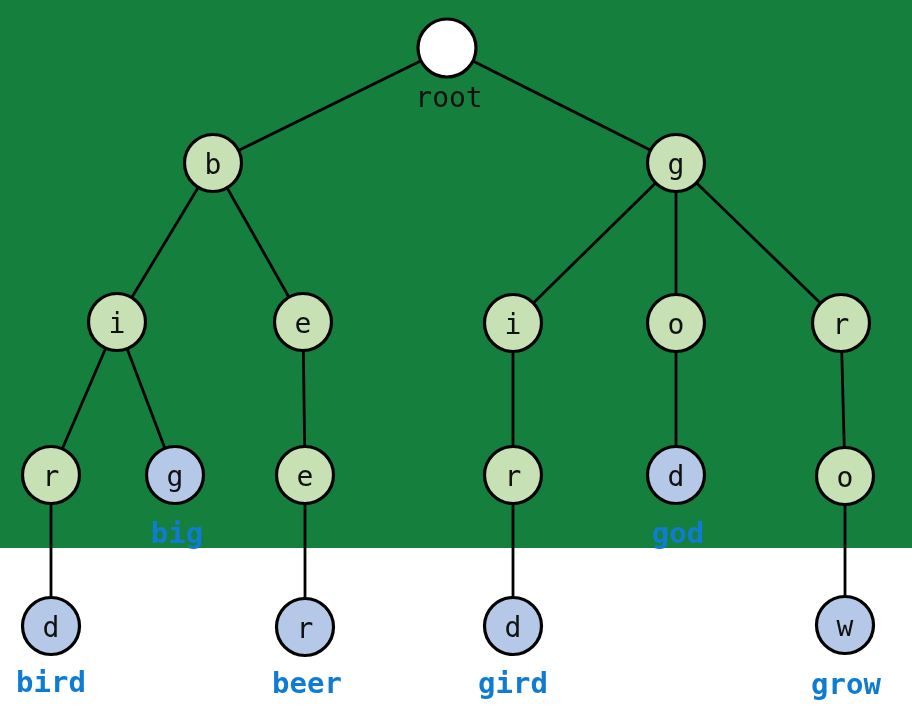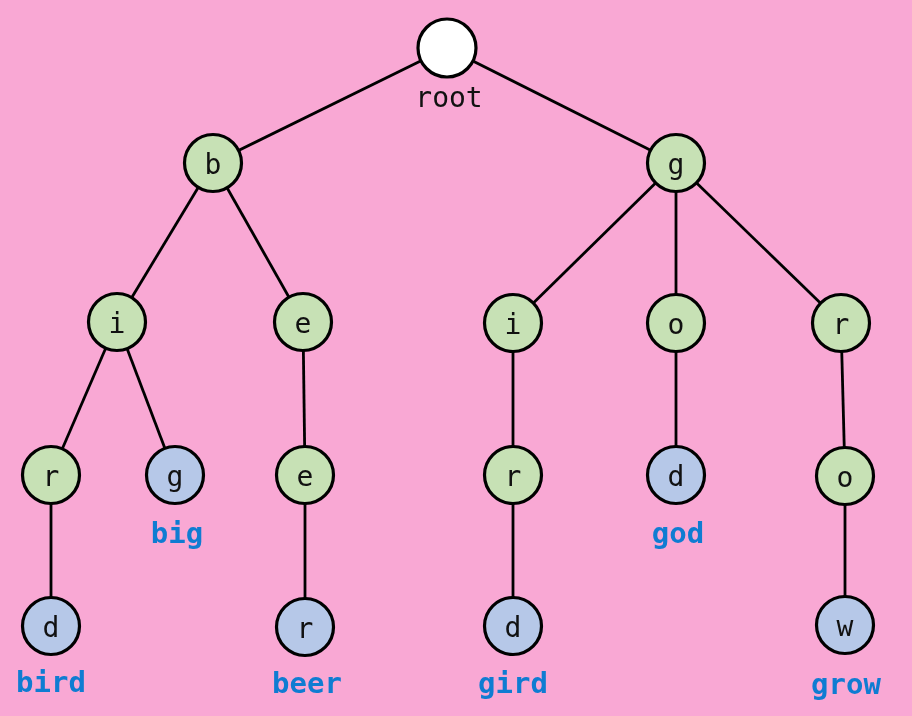--- a/index.html
+++ b/index.html
@@ -7,22 +7,22 @@
     padding: 0;
     background: #ffffff;
     width: 912px;
     height: 716px;
     overflow: hidden;
     font-family: "DejaVu Sans Mono", monospace;
   }
   .canvas {
     position: relative;
     width: 912px;
-    height: 716px;
-    background: #f9a8d4;
+    height: 548px;
+    background: #15803d;
   }
   svg { display: block; }
   .node-letter {
     font-family: "DejaVu Sans Mono", monospace;
     font-size: 28px;
     fill: #111111;
   }
   .root-label {
     font-family: "DejaVu Sans Mono", monospace;
     font-size: 28px;

